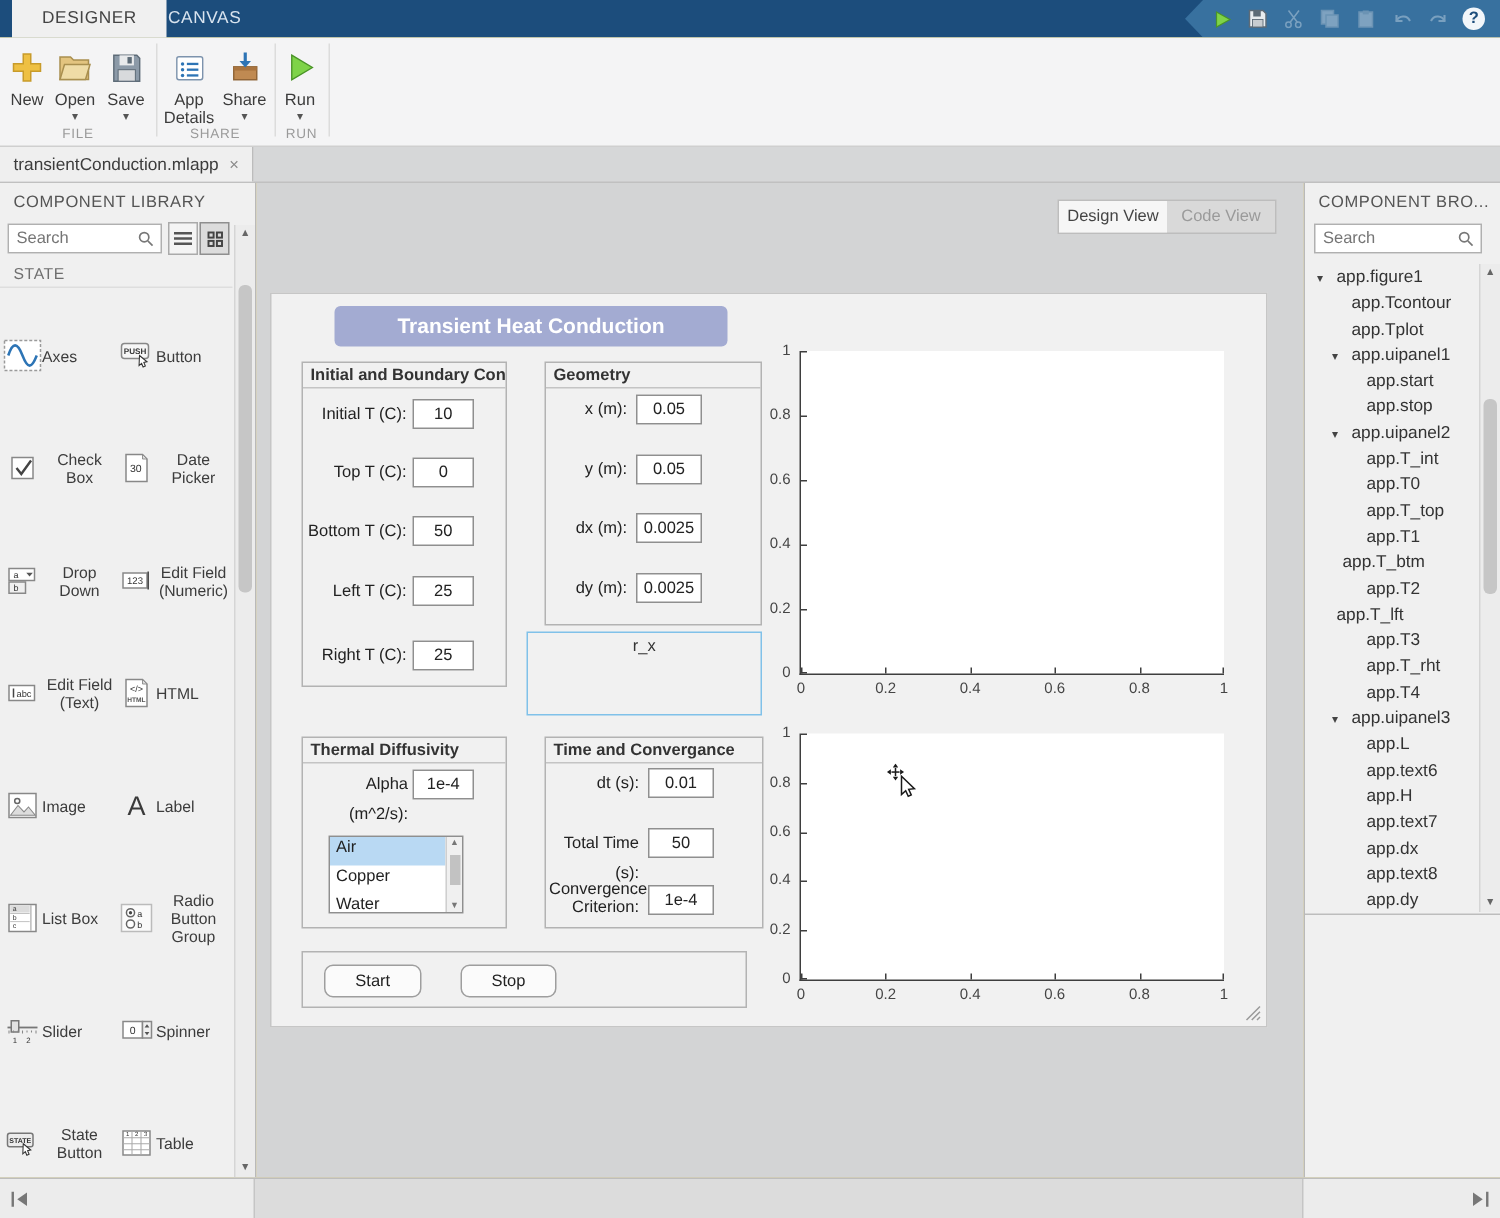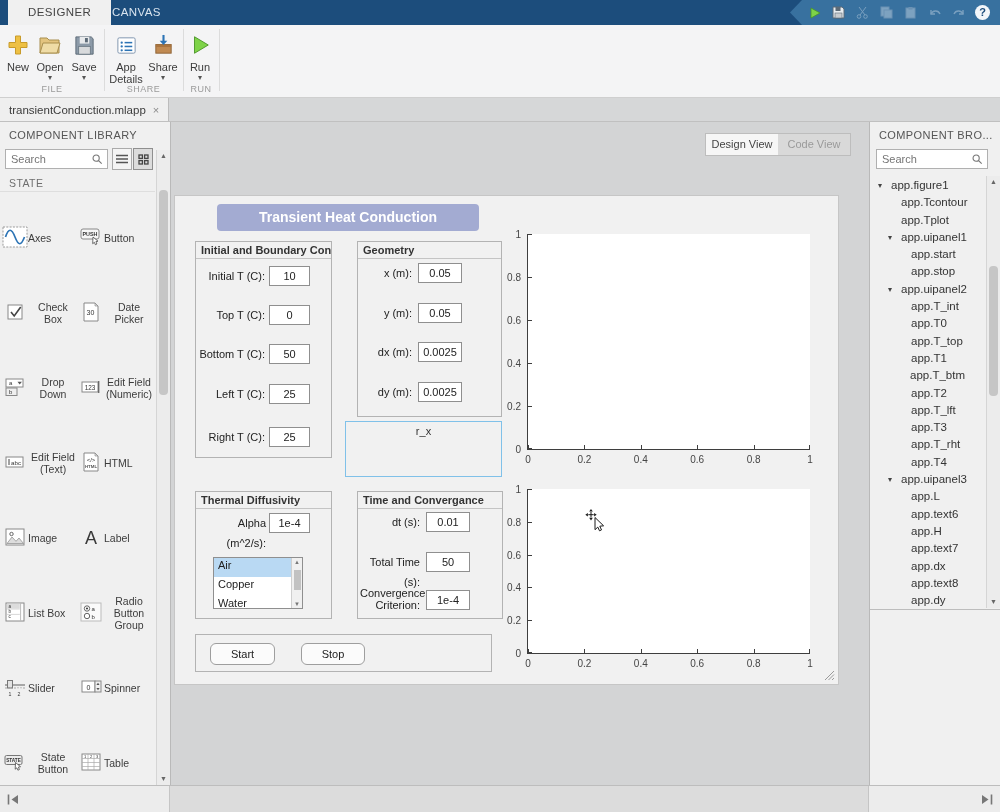--- a/index.html
+++ b/index.html
@@ -59,21 +59,21 @@
   .llab{margin-top:2px;font-size:10.5px;line-height:12px;color:#3c3c3c;text-align:center;}
   .vscroll{position:absolute;width:14px;background:#ececec;border-left:1px solid #d5d5d5;box-sizing:border-box;}
   .sarrow{position:absolute;left:0;width:100%;height:12px;font-size:7px;color:#666;text-align:center;line-height:12px;}
   .sthumb{position:absolute;left:2px;width:9px;background:#c6c6c6;border-radius:4px;}
 
   
   .canvas{position:absolute;left:171px;top:122px;width:698px;height:663px;background:#d3d4d5;overflow:hidden;}
   .viewtoggle{position:absolute;right:18px;top:11px;height:21px;display:flex;border:1px solid #bdbdbd;background:#d9d9d9;}
   .vtab{width:72px;text-align:center;font-size:11px;line-height:21px;color:#9a9a9a;cursor:default;}
   .vtab.on{background:#f6f6f6;color:#444;}
-  .figure{position:absolute;left:3px;top:73px;width:665px;height:490px;background:#f1f1f1;
+  .figure{position:absolute;left:9px;top:73px;width:665px;height:490px;background:#f1f1f1;
     border:1px solid #c6c6c6;box-sizing:border-box;}
   .banner{position:absolute;left:42px;top:8px;width:262px;height:27px;background:#a3abd2;
     border-radius:4px;color:#fff;font-weight:bold;font-size:14px;text-align:center;line-height:27px;}
   .pnl{position:absolute;border:1px solid #b3b3b3;box-sizing:border-box;}
   .pnl-title{height:16px;line-height:16px;padding-left:5px;font-size:11px;font-weight:bold;
     color:#333;border-bottom:1px solid #c4c4c4;white-space:nowrap;overflow:hidden;}
   .flabel{position:absolute;font-size:11px;color:#222;text-align:right;line-height:20px;}
   .flabel2{position:absolute;font-size:11px;color:#222;text-align:right;line-height:12px;}
   .ef{position:absolute;background:#fff;border:1px solid #8f8f8f;font-size:11px;color:#222;
     text-align:center;line-height:18px;box-sizing:border-box;}
@@ -618,23 +618,23 @@
       <div class="trow" style="padding-left:31px;"><span>app.Tcontour</span></div>
       <div class="trow" style="padding-left:31px;"><span>app.Tplot</span></div>
       <div class="trow" style="padding-left:31px;"><span class="tarr" style="left:18px;">▾</span><span>app.uipanel1</span></div>
       <div class="trow" style="padding-left:41px;"><span>app.start</span></div>
       <div class="trow" style="padding-left:41px;"><span>app.stop</span></div>
       <div class="trow" style="padding-left:31px;"><span class="tarr" style="left:18px;">▾</span><span>app.uipanel2</span></div>
       <div class="trow" style="padding-left:41px;"><span>app.T_int</span></div>
       <div class="trow" style="padding-left:41px;"><span>app.T0</span></div>
       <div class="trow" style="padding-left:41px;"><span>app.T_top</span></div>
       <div class="trow" style="padding-left:41px;"><span>app.T1</span></div>
-      <div class="trow" style="padding-left:40px;"><span>app.T_btm</span></div>
+      <div class="trow" style="padding-left:25px;"><span>app.T_btm</span></div>
       <div class="trow" style="padding-left:41px;"><span>app.T2</span></div>
-      <div class="trow" style="padding-left:41px;"><span>app.T_lft</span></div>
+      <div class="trow" style="padding-left:21px;"><span>app.T_lft</span></div>
       <div class="trow" style="padding-left:41px;"><span>app.T3</span></div>
       <div class="trow" style="padding-left:41px;"><span>app.T_rht</span></div>
       <div class="trow" style="padding-left:41px;"><span>app.T4</span></div>
       <div class="trow" style="padding-left:31px;"><span class="tarr" style="left:18px;">▾</span><span>app.uipanel3</span></div>
       <div class="trow" style="padding-left:41px;"><span>app.L</span></div>
       <div class="trow" style="padding-left:41px;"><span>app.text6</span></div>
       <div class="trow" style="padding-left:41px;"><span>app.H</span></div>
       <div class="trow" style="padding-left:41px;"><span>app.text7</span></div>
       <div class="trow" style="padding-left:41px;"><span>app.dx</span></div>
       <div class="trow" style="padding-left:41px;"><span>app.text8</span></div>

